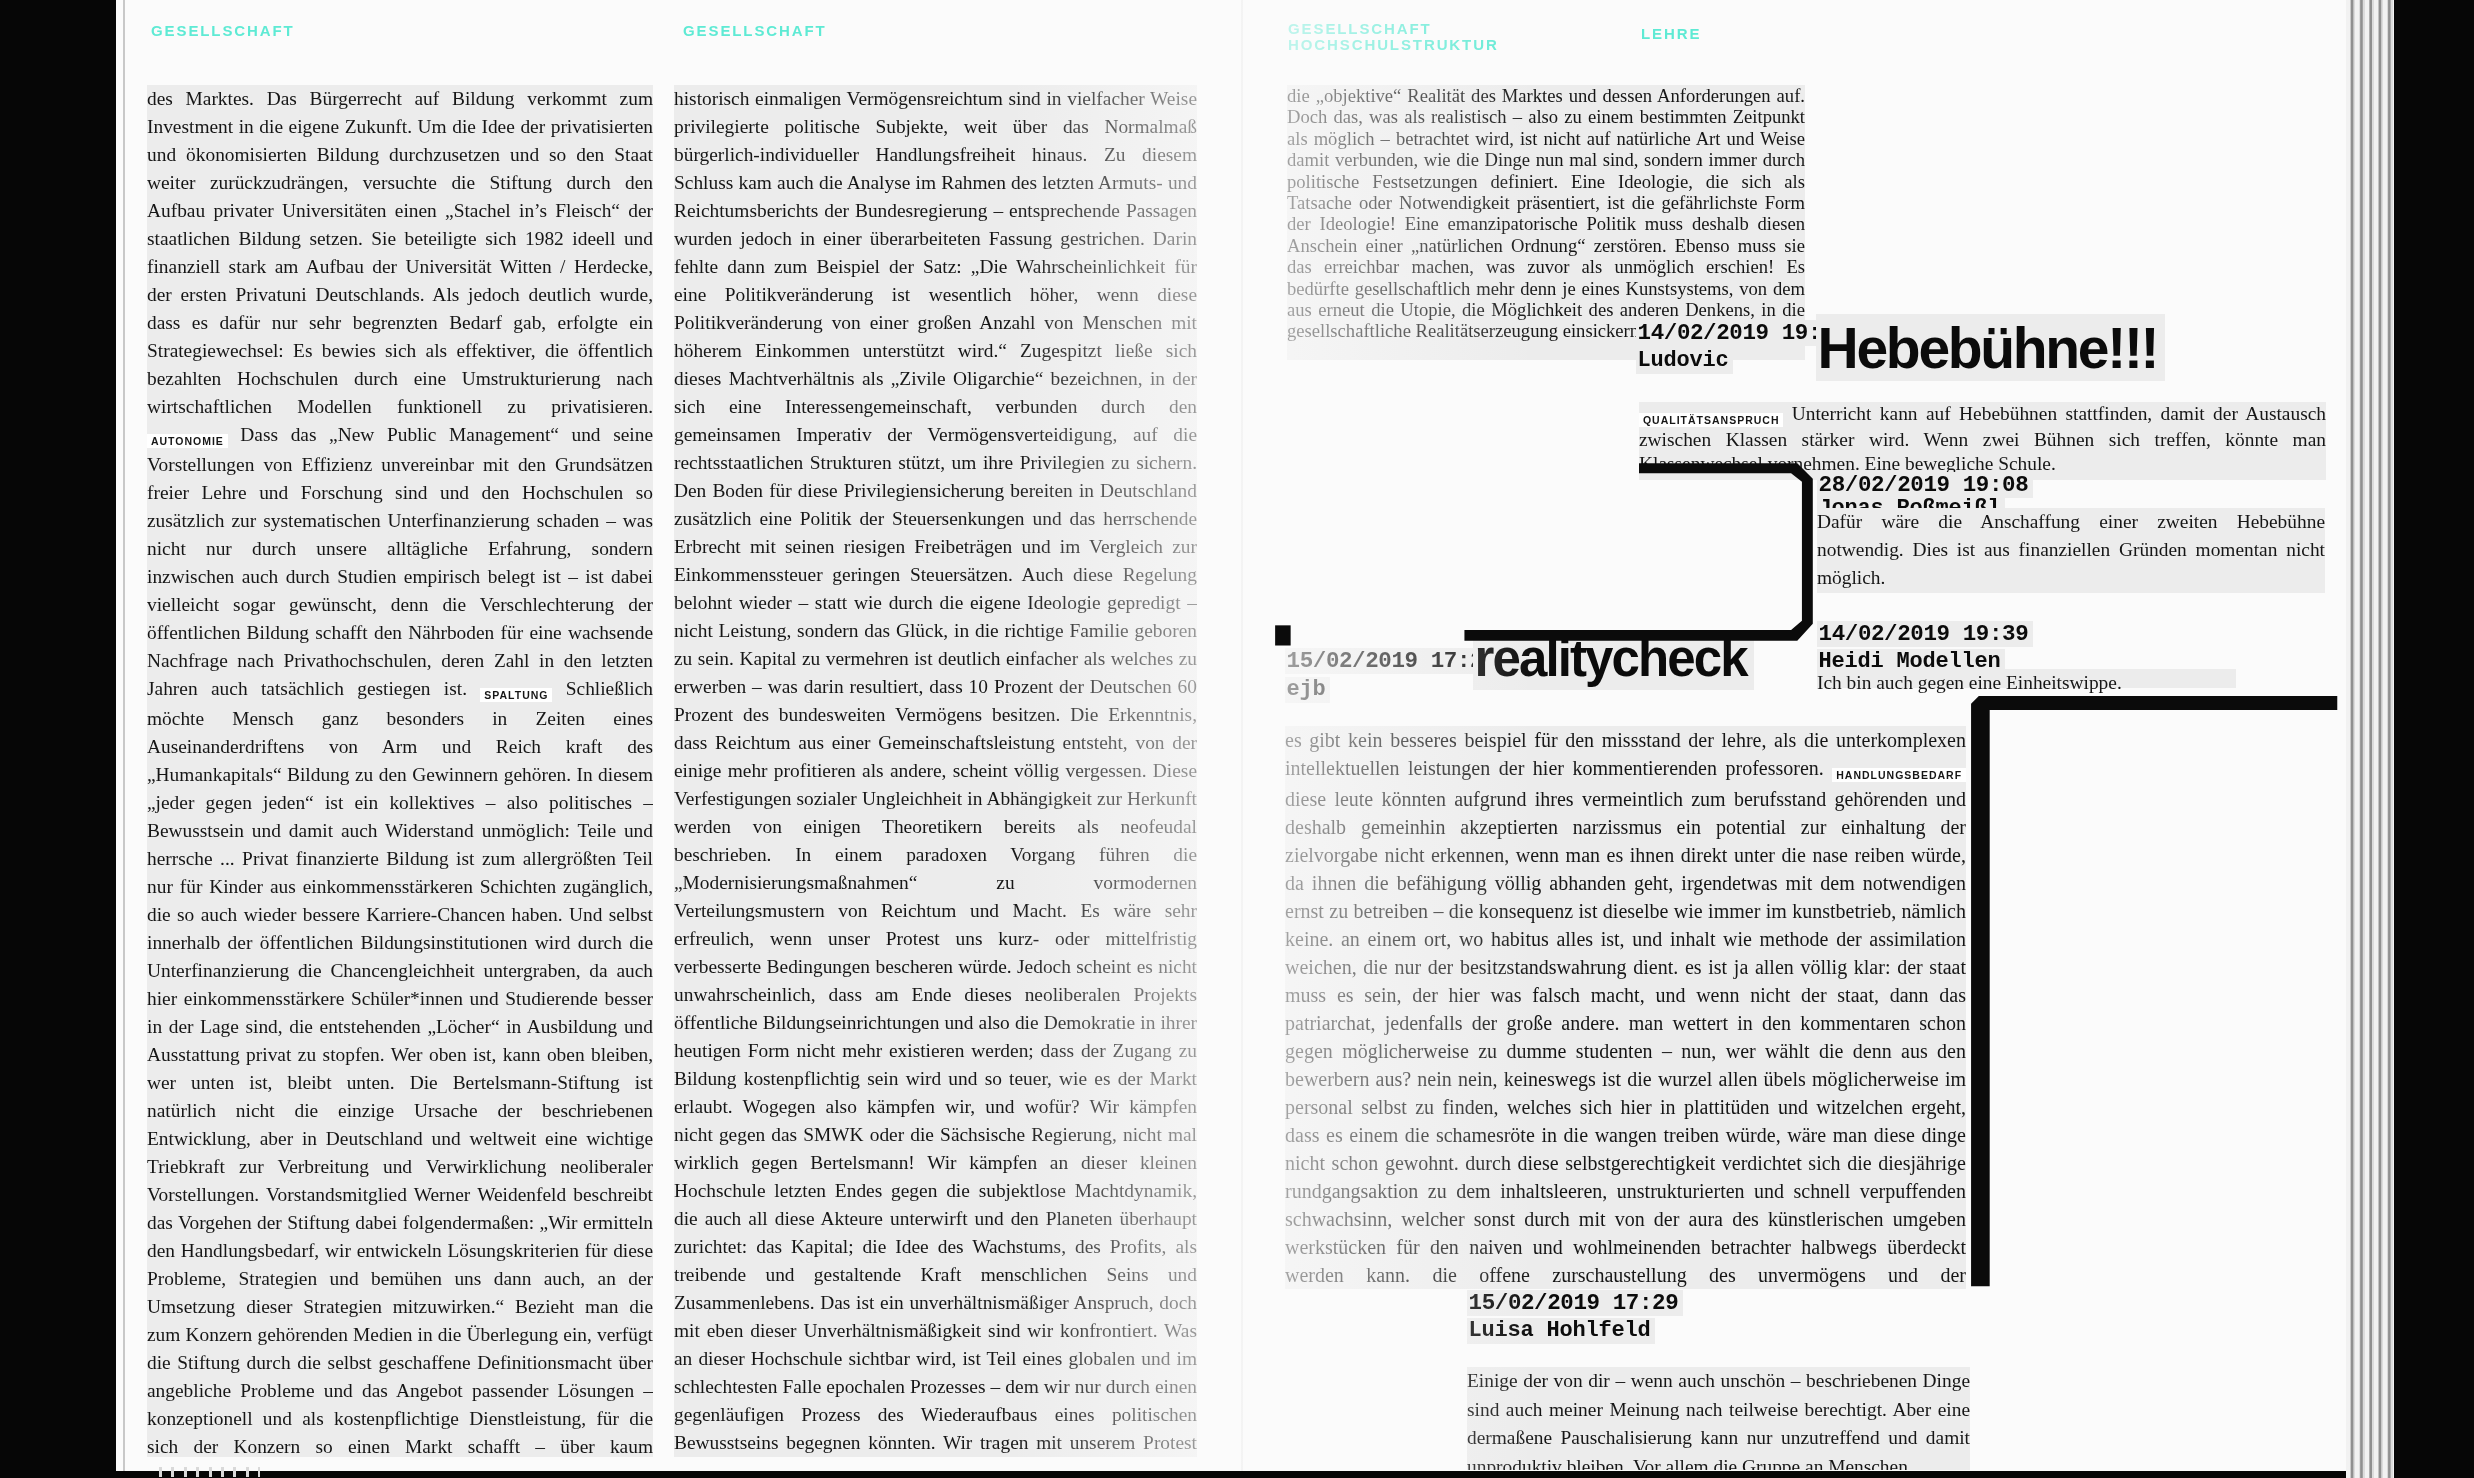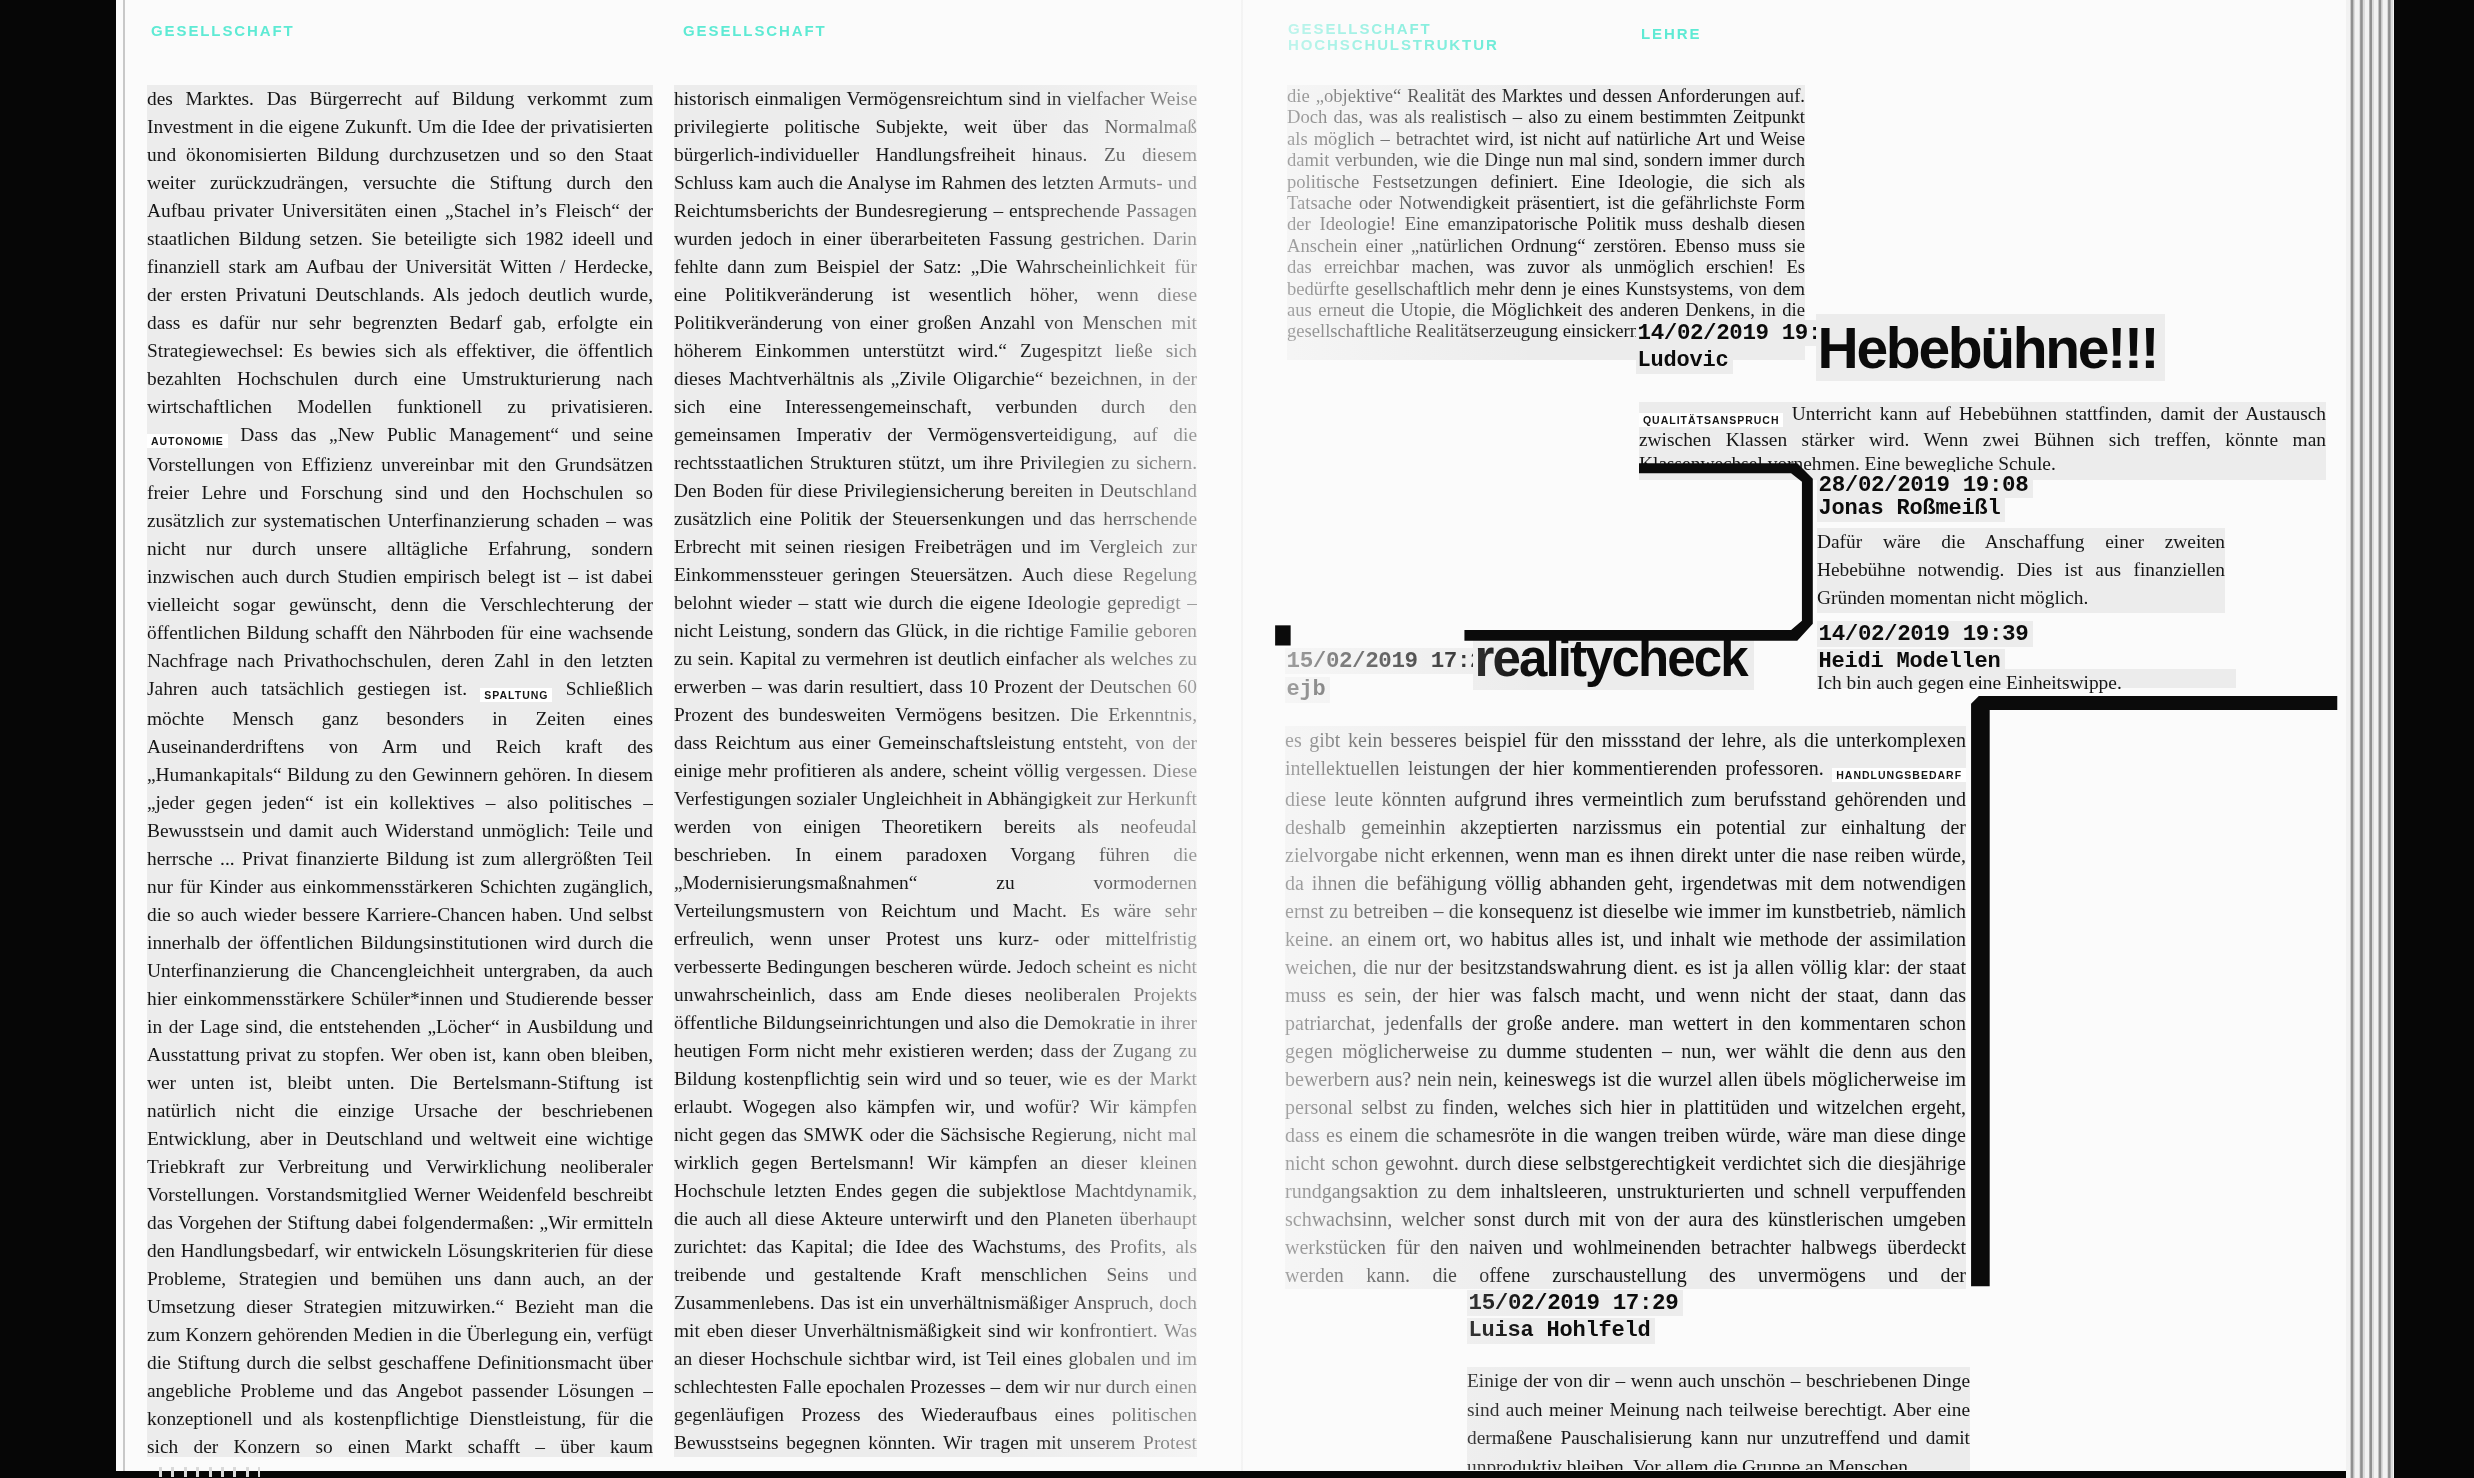--- a/index.html
+++ b/index.html
@@ -60,21 +60,21 @@
 
   <div class="block serif-tight clip" style="left:1287px;top:85px;width:518px;height:275px;">die „objektive“ Realität des Marktes und dessen Anforderungen auf. Doch das, was als realistisch – also zu einem bestimmten Zeitpunkt als möglich – betrachtet wird, ist nicht auf natürliche Art und Weise damit verbunden, wie die Dinge nun mal sind, sondern immer durch politische Festsetzungen definiert. Eine Ideologie, die sich als Tatsache oder Notwendigkeit präsentiert, ist die gefährlichste Form der Ideologie! Eine emanzipatorische Politik muss deshalb diesen Anschein einer „natürlichen Ordnung“ zerstören. Ebenso muss sie das erreichbar machen, was zuvor als unmöglich erschien! Es bedürfte gesellschaftlich mehr denn je eines Kunstsystems, von dem aus erneut die Utopie, die Möglichkeit des anderen Denkens, in die gesellschaftliche Realitätserzeugung einsickern könnte.</div>
   <div class="ts" style="left:1636px;top:320px;">14/02/2019 19:39</div>
   <div class="author" style="left:1636px;top:348px;">Ludovic</div>
 
   <div class="headline h-hebe" style="left:1816px;top:314px;">Hebebühne!!!</div>
   <div class="block serif clip" style="left:1639px;top:390px;width:687px;height:78px;font-size:19.4px;line-height:24px;margin-top:12px;"><span class="inline-label">QUALITÄTSANSPRUCH</span><span> Unterricht kann auf Hebebühnen stattfinden, damit der Austausch zwischen Klassen stärker wird. Wenn zwei Bühnen sich treffen, könnte man Klassenwechsel vornehmen. Eine bewegliche Schule.</span></div>
 
   <div class="ts" style="left:1817px;top:472px;">28/02/2019 19:08</div>
   <div class="author" style="left:1817px;top:496px;">Jonas Roßmeißl</div>
-  <div class="block serif clip" style="left:1817px;top:528px;width:408px;height:85px;">Dafür wäre die Anschaffung einer zweiten Hebebühne notwendig. Dies ist aus finanziellen Gründen momentan nicht möglich.</div>
+  <div class="block serif clip" style="left:1817px;top:508px;width:508px;height:85px;">Dafür wäre die Anschaffung einer zweiten Hebebühne notwendig. Dies ist aus finanziellen Gründen momentan nicht möglich.</div>
 
   <div class="ts" style="left:1817px;top:621px;">14/02/2019 19:39</div>
   <div class="author" style="left:1817px;top:649px;">Heidi Modellen</div>
   <div class="block serif" style="left:1817px;top:669px;width:419px;height:19px;text-align:left;">Ich bin auch gegen eine Einheitswippe.</div>
 
   <div class="ts" style="left:1285px;top:648px;">15/02/2019 17:29</div>
   <div class="author" style="left:1285px;top:677px;">ejb</div>
   <div class="headline h-rc" style="left:1473px;top:630px;">realitycheck</div>
   <div class="block rc-body clip" style="left:1285px;top:726px;width:681px;height:563px;"><span>es gibt kein besseres beispiel für den missstand der lehre, als die unterkomplexen intellektuellen leistungen der hier kommentierenden professoren. </span><span class="inline-label">HANDLUNGSBEDARF</span><span> diese leute könnten aufgrund ihres vermeintlich zum berufsstand gehörenden und deshalb gemeinhin akzeptierten narzissmus ein potential zur einhaltung der zielvorgabe nicht erkennen, wenn man es ihnen direkt unter die nase reiben würde, da ihnen die befähigung völlig abhanden geht, irgendetwas mit dem notwendigen ernst zu betreiben – die konsequenz ist dieselbe wie immer im kunstbetrieb, nämlich keine. an einem ort, wo habitus alles ist, und inhalt wie methode der assimilation weichen, die nur der besitzstandswahrung dient. es ist ja allen völlig klar: der staat muss es sein, der hier was falsch macht, und wenn nicht der staat, dann das patriarchat, jedenfalls der große andere. man wettert in den kommentaren schon gegen möglicherweise zu dumme studenten – nun, wer wählt die denn aus den bewerbern aus? nein nein, keineswegs ist die wurzel allen übels möglicherweise im personal selbst zu finden, welches sich hier in plattitüden und witzelchen ergeht, dass es einem die schamesröte in die wangen treiben würde, wäre man diese dinge nicht schon gewohnt. durch diese selbstgerechtigkeit verdichtet sich die diesjährige rundgangsaktion zu dem inhaltsleeren, unstrukturierten und schnell verpuffenden schwachsinn, welcher sonst durch mit von der aura des künstlerischen umgeben werkstücken für den naiven und wohlmeinenden betrachter halbwegs überdeckt werden kann. die offene zurschaustellung des unvermögens und der scheuklappennatur, ein wahres kunstwerk, nur schaut so genau schon lange niemand mehr hin. das ist auch nur folgerichtig in einem kasperleverein, der noch irgendwie unter das hochschulrecht fällt, sich aber längst vom humboldt’schen bildungsideal verabschiedet hat, und statt autonomie zu fördern, einfach autonomie fordert – ein unterschied, den zu begreifen es an allen ecken und enden fehlt.</span></div>
 

